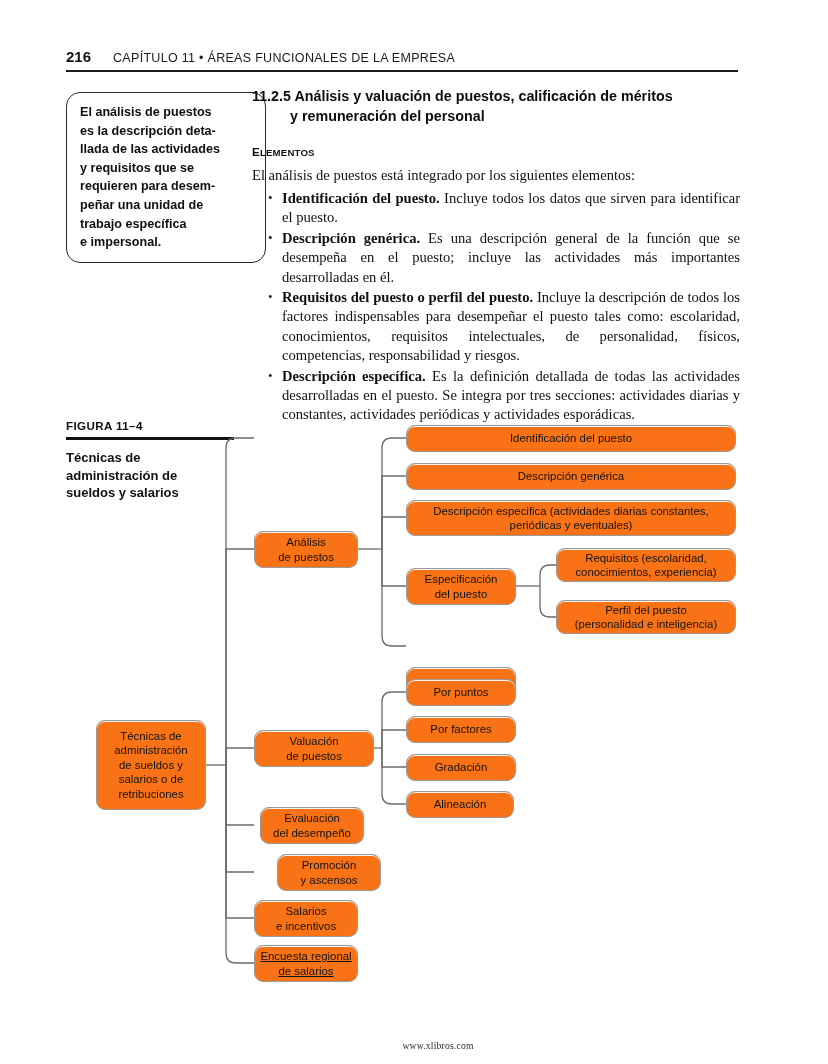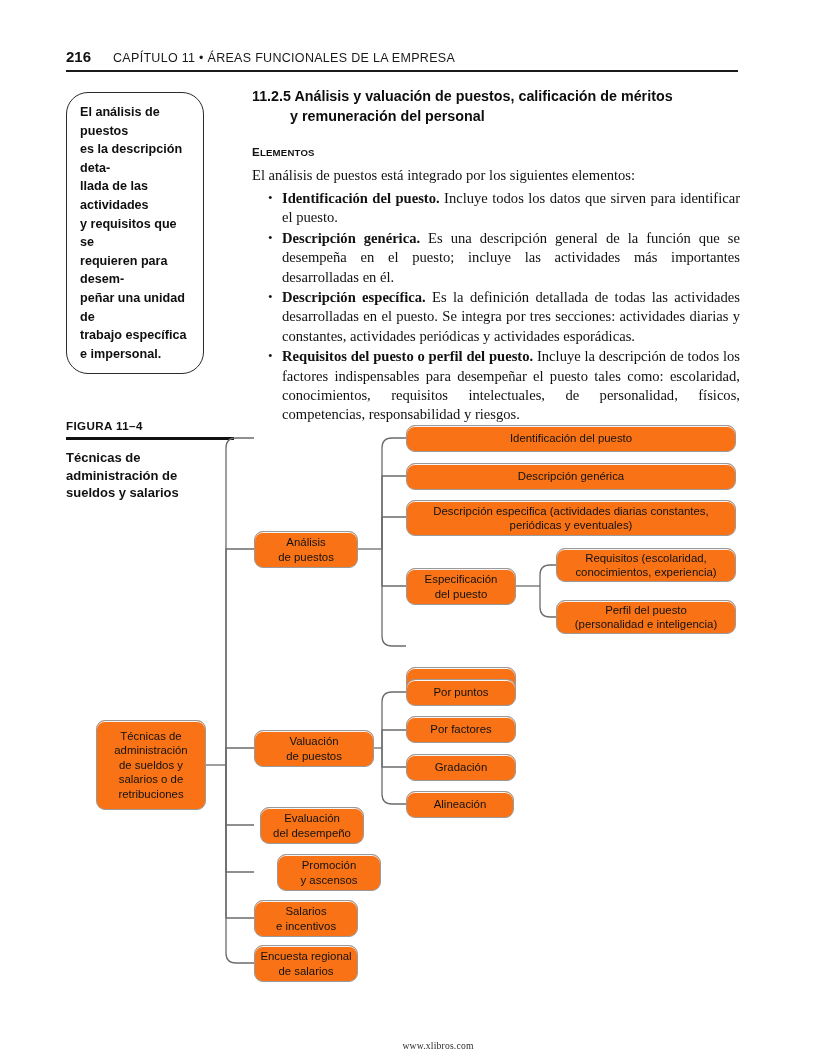--- a/index.html
+++ b/index.html
@@ -26,22 +26,22 @@
     margin-left:22px;
     font-family:"Liberation Sans", sans-serif;
     font-size:12.5px;color:#1a1a1a;letter-spacing:0.3px;
   }
   .runrule{
     position:absolute;left:66px;top:70px;width:672px;height:2.4px;background:#1a1a1a;
   }
 
   
   .pullquote{
-    position:absolute;left:66px;top:92px;width:138px;
-    border:1.4px solid #2a2a2a;border-radius:22px;
+    position:absolute;left:66px;top:92px;width:200px;
+    border:1.4px solid #2a2a2a;border-radius:14px;
     padding:10px 11px 10px 13px;
     box-sizing:border-box;
     background:#fff;
   }
   .pullquote p{
     margin:0;
     font-family:"Liberation Sans", sans-serif;
     font-weight:bold;
     font-size:12.6px;
     line-height:18.6px;
@@ -173,22 +173,22 @@
       <span class="l2">y remuneración del personal</span>
     </h2>
 
     <h3 class="elem"><span>E</span><span class="small">LEMENTOS</span></h3>
 
     <p class="intro">El análisis de puestos está integrado por los siguientes elementos:</p>
 
     <ul class="elist">
       <li><b>Identificación del puesto.</b><span> Incluye todos los datos que sirven para identificar el puesto.</span></li>
       <li><b>Descripción genérica.</b><span> Es una descripción general de la función que se desempeña en el puesto; incluye las actividades más importantes desarrolladas en él.</span></li>
+      <li><b>Requisitos del puesto o perfil del puesto.</b><span> Incluye la descripción de todos los factores indispensables para desempeñar el puesto tales como: escolaridad, conocimientos, requisitos intelectuales, de personalidad, físicos, competencias, responsabilidad y riesgos.</span></li>
       <li><b>Descripción específica.</b><span> Es la definición detallada de todas las actividades desarrolladas en el puesto. Se integra por tres secciones: actividades diarias y constantes, actividades periódicas y actividades esporádicas.</span></li>
-      <li><b>Requisitos del puesto o perfil del puesto.</b><span> Incluye la descripción de todos los factores indispensables para desempeñar el puesto tales como: escolaridad, conocimientos, requisitos intelectuales, de personalidad, físicos, competencias, responsabilidad y riesgos.</span></li>
     </ul>
   </div>
 
   <div class="figlabel">
     <div class="fignum">FIGURA 11–4</div>
     <div class="figrule"></div>
     <div class="figtitle">Técnicas de
 administración de
 sueldos y salarios</div>
   </div>
@@ -235,21 +235,21 @@
     <div class="node" style="left:254px;top:531px;width:104px;height:37px;">Análisis
 de puestos</div>
     <div class="node" style="left:254px;top:730px;width:120px;height:37px;">Valuación
 de puestos</div>
     <div class="node" style="left:260px;top:807px;width:104px;height:37px;">Evaluación
 del desempeño</div>
     <div class="node" style="left:254px;top:854px;width:104px;height:37px;margin-left:23px;">Promoción
 y ascensos</div>
     <div class="node" style="left:254px;top:900px;width:104px;height:37px;">Salarios
 e incentivos</div>
-    <div class="node" style="left:254px;top:945px;width:104px;height:37px;">Encuesta regional
+    <div class="node" style="left:254px;top:945px;width:104px;height:37px;text-decoration:underline;">Encuesta regional
 de salarios</div>
 
     <div class="node" style="left:406px;top:425px;width:330px;height:27px;">Identificación del puesto</div>
     <div class="node" style="left:406px;top:463px;width:330px;height:27px;text-align:center;">Descripción genérica</div>
     <div class="node" style="left:406px;top:500px;width:330px;height:36px;">Descripción especifica (actividades diarias constantes,
 periódicas y eventuales)</div>
     <div class="node" style="left:406px;top:568px;width:110px;height:37px;">Especificación
 del puesto</div>
     <div class="node" style="left:406px;top:667px;width:110px;height:34px;font-style:italic;">Responsabilidad</div>
 

